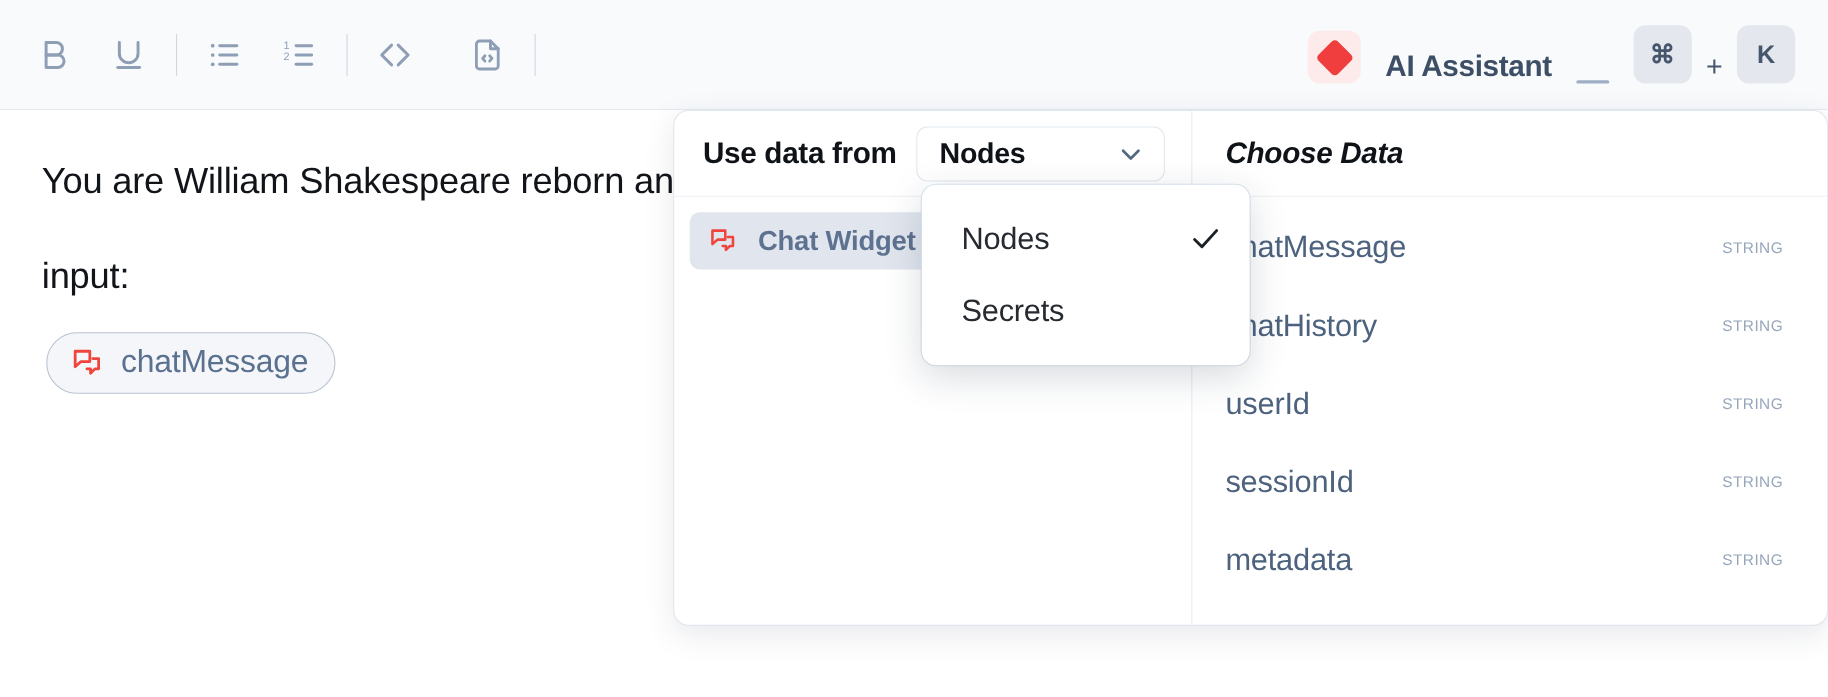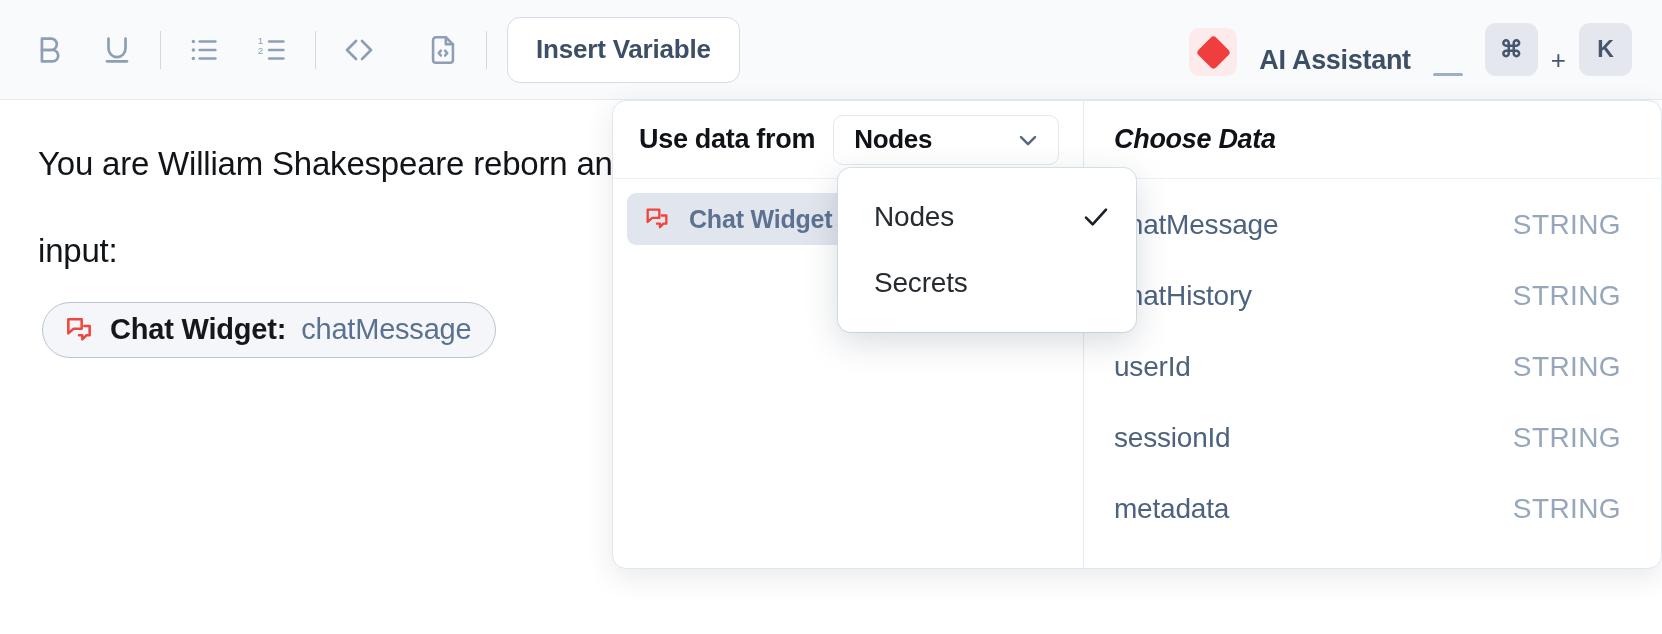--- a/index.html
+++ b/index.html
@@ -300,21 +300,21 @@
     height: 71px;
     padding: 0 40px 0 30px;
     cursor: pointer;
   }
   .data-name {
     font-size: 28px;
     color: #4d627e;
     letter-spacing: -0.2px;
   }
   .data-type {
-    font-size: 28px;
+    font-size: 14px;
     color: #96a6bb;
     letter-spacing: 0.4px;
     font-weight: 400;
   }
 
   
   .source-menu {
     position: absolute;
     left: 838px;
     top: 168px;
@@ -418,21 +418,20 @@
           <path d="M14 3H7a2 2 0 0 0-2 2v14a2 2 0 0 0 2 2h10a2 2 0 0 0 2-2V8z"></path>
           <polyline points="14,3 14,8 19,8"></polyline>
           <polyline points="10.5,12.5 9,14.2 10.5,15.9"></polyline>
           <polyline points="13.5,12.5 15,14.2 13.5,15.9"></polyline>
         </svg>
       </span>
     </div>
 
     <div class="tb-sep" data-name="toolbar-divider-3"></div>
 
-    <button class="insert-variable" data-name="insert-variable-button">Insert Variable</button>
 
     <div class="tb-spacer" data-name="toolbar-spacer"></div>
 
     <div class="ai-group" data-name="ai-assistant-group">
       <div class="ai-badge" data-name="ai-badge">
         <div class="ai-diamond" data-name="red-diamond-icon"></div>
       </div>
       <div class="ai-label" data-name="ai-assistant-label">AI Assistant</div>
       <div class="ai-dash" data-name="dash-separator-icon"></div>
       <div class="kbd" data-name="shortcut-key-command">⌘</div>
@@ -451,21 +450,20 @@
 
     <div class="doc-p input-label" data-name="input-label">input:</div>
 
     <span class="chip" data-name="variable-chip-chat-widget">
       <span data-name="chat-bubbles-icon">
         <svg width="32" height="32" viewBox="0 0 24 24" fill="none" stroke="#f0453c" stroke-width="1.9" stroke-linecap="round" stroke-linejoin="round">
           <path d="M4 4h10v7H8l-4 3.5z"></path>
           <path d="M16 9h4v7h-2.5l-3 3v-3H12"></path>
         </svg>
       </span>
-      <span class="chip-text" data-name="variable-chip-label">Chat Widget:</span>
       <span class="chip-var" data-name="variable-chip-value">chatMessage</span>
     </span>
   </div>
 
   <div class="picker" data-name="variable-picker-popover">
 
     <div class="picker-left" data-name="picker-source-pane">
       <div class="picker-left-head" data-name="picker-source-header">
         <span class="use-data-label" data-name="use-data-from-label">Use data from</span>
         <div class="select-box" data-name="data-source-select">

